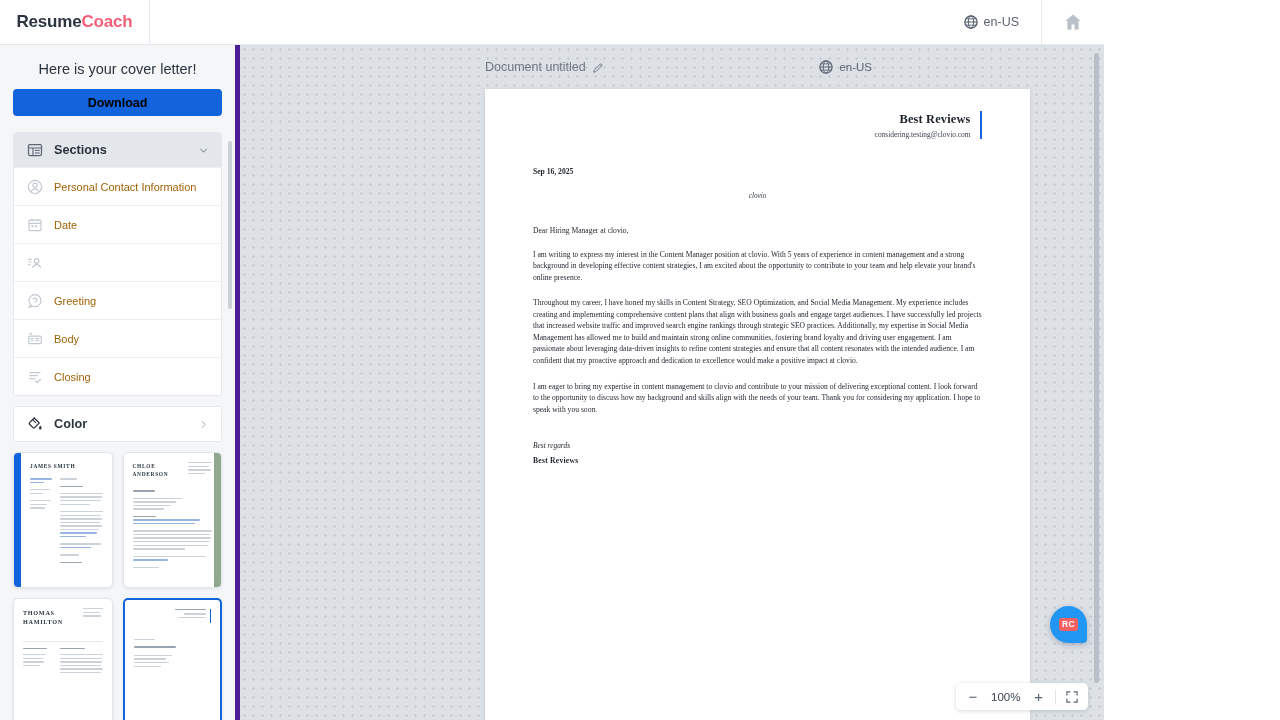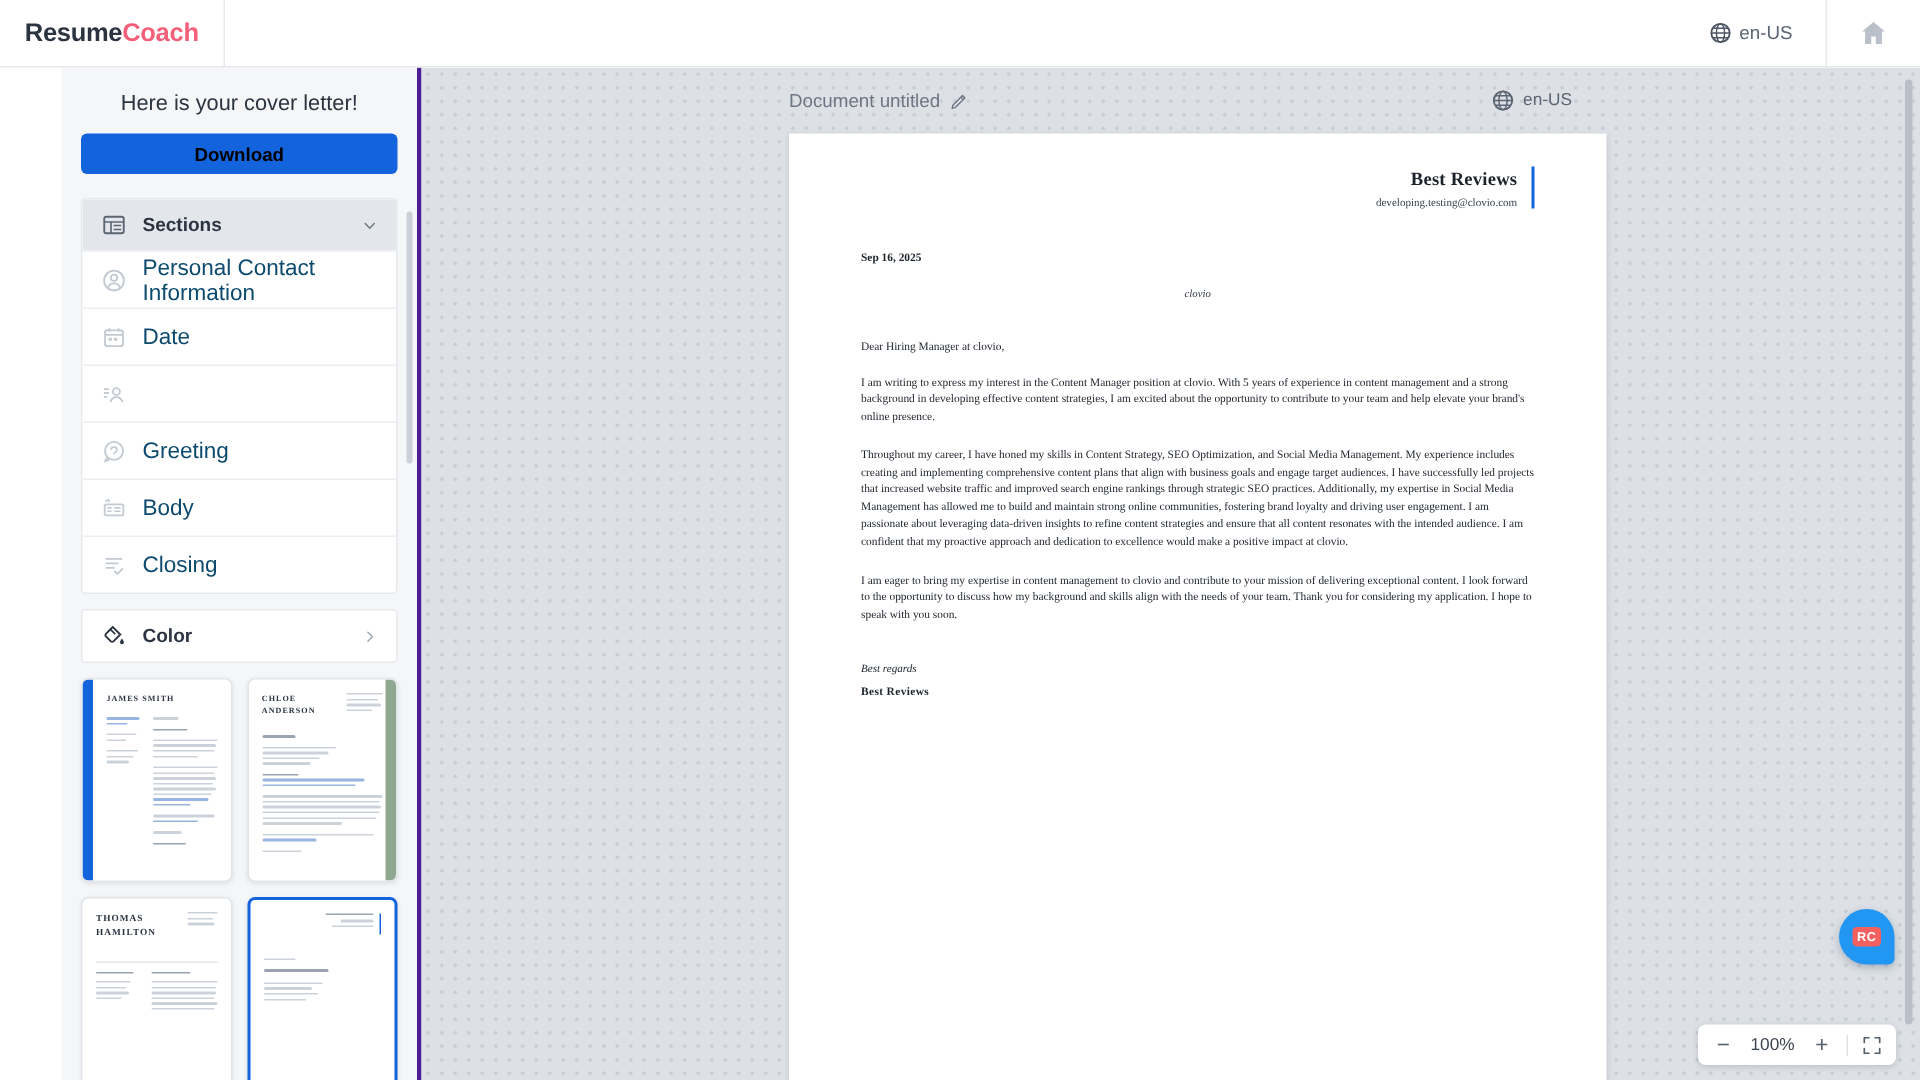--- a/index.html
+++ b/index.html
@@ -2,21 +2,21 @@
 <html><head>
 <meta charset="utf-8">
 <style>
   * { box-sizing: border-box; margin: 0; padding: 0; }
   html, body {
     width: 1280px; height: 720px;
     font-family: "Liberation Sans", sans-serif;
     overflow: hidden;
     background: #ffffff;
   }
-  #app { position: relative; width: 1280px; height: 720px; display: flex; flex-direction: column; }
+  #app { position: relative; width: 1104px; height: 720px; display: flex; flex-direction: column; }
 
   
   .topbar {
     height: 45px; min-height: 45px; width: 100%;
     background: #ffffff;
     border-bottom: 1px solid #e6e8ec;
     display: flex; align-items: stretch;
     position: relative; z-index: 40;
   }
   .brand-cell {
@@ -45,22 +45,21 @@
 
   
   .body-row { flex: 1; display: flex; min-height: 0; position: relative; }
 
   
   .sidebar {
     width: 240px; min-width: 240px;
     background: #f4f6f8;
     position: relative;
     overflow: hidden;
-    border-right: 3px solid #4c1d95;
-    margin-left: 41px;
+    border-right: 5px solid #4c1d95;
   }
   .sb-inner { padding: 0 13px; }
   .sb-title {
     text-align: center; font-size: 14.5px; color: #2b3440;
     padding: 16px 0 12px; font-weight: normal;
   }
   .download-btn {
     display: block; width: 100%; height: 27px;
     background: #1263dc; color: #000000;
     border: none; border-radius: 4px;
@@ -81,21 +80,21 @@
   .panel-head.plain { background: #ffffff; }
   .panel-head .ph-label {
     flex: 1; font-size: 12.7px; color: #2b3440; font-weight: bold;
   }
   .sec-row {
     display: flex; align-items: center; gap: 11px;
     height: 38px; padding: 0 13px;
     border-top: 1px solid #eceef1;
     background: #fff; cursor: pointer;
   }
-  .sec-row .sr-label { font-size: 15px; color: #0c4a6e; }
+  .sec-row .sr-label { font-size: 11px; color: #a16207; }
   .ico { width: 16px; height: 16px; display: block; flex: 0 0 16px; }
   .chev { width: 9px; height: 9px; display: block; }
 
   .tpl-grid {
     display: grid; grid-template-columns: 1fr 1fr;
     gap: 10px; margin-top: 4px;
   }
   .tpl {
     position: relative; height: 136px;
     background: #fff; border-radius: 5px;
@@ -538,21 +537,21 @@
           <span>en-US</span>
         </div>
       </div>
 
       <div class="page">
         <div class="page-inner">
 
           <div class="letterhead">
             <div class="lh-text">
               <div class="lh-name">Best Reviews</div>
-              <div class="lh-mail">developing.testing@clovio.com</div>
+              <div class="lh-mail">considering.testing@clovio.com</div>
             </div>
             <div class="lh-bar"></div>
           </div>
 
           <div class="doc-date">Sep 16, 2025</div>
           <div class="doc-recipient">clovio</div>
           <div class="doc-greet">Dear Hiring Manager at clovio,</div>
 
           <div class="doc-p">I am writing to express my interest in the Content Manager position at clovio. With 5 years of experience in content management and a strong background in developing effective content strategies, I am excited about the opportunity to contribute to your team and help elevate your brand's online presence.</div>
           <div class="doc-p">Throughout my career, I have honed my skills in Content Strategy, SEO Optimization, and Social Media Management. My experience includes creating and implementing comprehensive content plans that align with business goals and engage target audiences. I have successfully led projects that increased website traffic and improved search engine rankings through strategic SEO practices. Additionally, my expertise in Social Media Management has allowed me to build and maintain strong online communities, fostering brand loyalty and driving user engagement. I am passionate about leveraging data-driven insights to refine content strategies and ensure that all content resonates with the intended audience. I am confident that my proactive approach and dedication to excellence would make a positive impact at clovio.</div>

